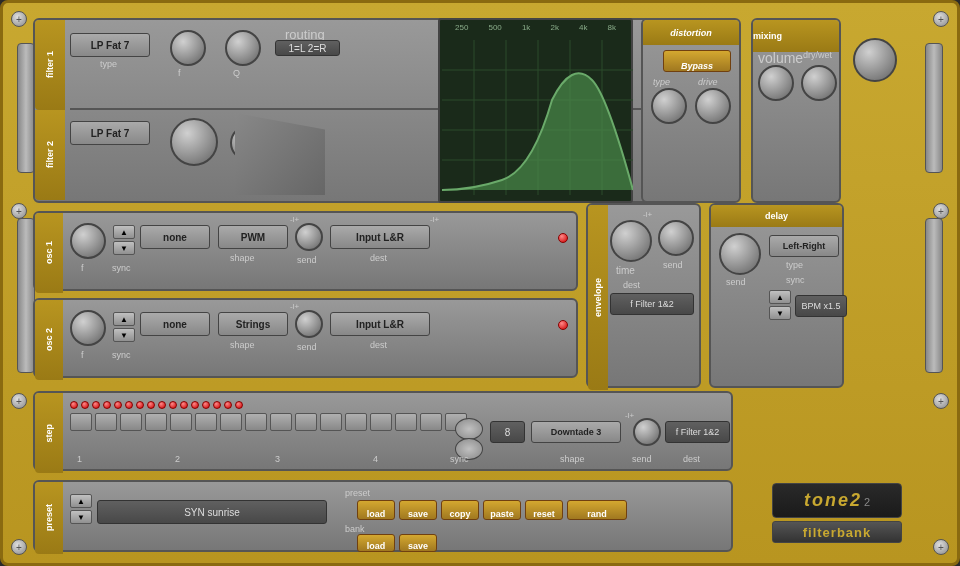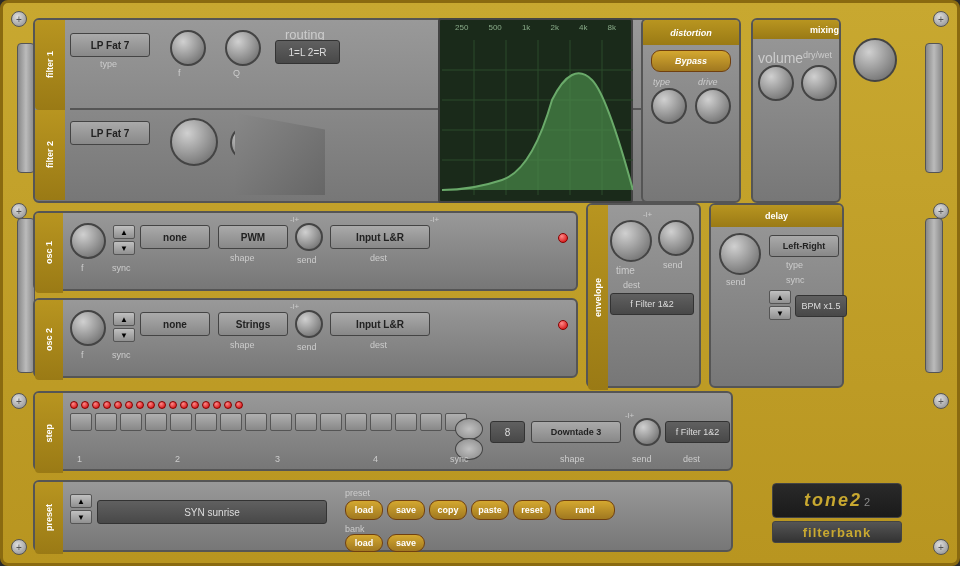--- a/index.html
+++ b/index.html
@@ -36,28 +36,29 @@
       left: 50%;
       transform: translate(-50%, -50%);
       font-size: 10px;
       color: #555;
     }
 
     
     .btn {
       background: linear-gradient(180deg, #c0c0c0, #909090);
       border: 1px solid #555;
-      border-radius: 9px;
+      border-radius: 3px;
       font-size: 10px;
       color: #222;
       cursor: pointer;
       display: flex;
-      align-items: center;
+      align-items: flex-end;
       justify-content: center;
       font-weight: bold;
+      margin-left: 12px;
     }
 
     .btn-gold {
       background: linear-gradient(180deg, #d4a830, #a07820);
       border: 1px solid #704010;
       color: #fff;
       font-size: 9px;
     }
 
     
@@ -145,21 +146,21 @@
       </div>
       <span style="position:absolute;left:30px;top:34px;font-size:9px;color:#ccc;">type</span>
 
       <div style="position:absolute;left:100px;top:5px;width:36px;height:36px;background:radial-gradient(circle at 35% 30%,#d0d0d0,#606060);border-radius:50%;border:2px solid #444;"></div>
       <span style="position:absolute;left:108px;top:43px;font-size:9px;color:#ccc;">f</span>
 
       <div style="position:absolute;left:155px;top:5px;width:36px;height:36px;background:radial-gradient(circle at 35% 30%,#d0d0d0,#606060);border-radius:50%;border:2px solid #444;"></div>
       <span style="position:absolute;left:163px;top:43px;font-size:9px;color:#ccc;">Q</span>
 
       <span style="position:absolute;left:215px;top:2px;font-size:13px;color:#ccc;">routing</span>
-      <div style="position:absolute;left:205px;top:15px;width:65px;height:24px;" class="display-box">
+      <div style="position:absolute;left:205px;top:15px;width:65px;height:16px;" class="display-box">
         <span>1=L 2=R</span>
       </div>
     </div>
 
     <div style="position:absolute;left:35px;top:93px;right:5px;height:82px;">
 
       <div style="position:absolute;left:0;top:8px;width:80px;height:24px;" class="dropdown">
         <span>LP Fat 7</span>
       </div>
 
@@ -212,21 +213,21 @@
     <span style="position:absolute;top:57px;left:10px;font-size:9px;color:#ccc;">type</span>
 
     <span style="position:absolute;top:57px;left:55px;font-size:9px;color:#ccc;">drive</span>
 
     <div style="position:absolute;top:68px;left:8px;width:36px;height:36px;background:radial-gradient(circle at 35% 30%,#d0d0d0,#606060);border-radius:50%;border:2px solid #444;"></div>
 
     <div style="position:absolute;top:68px;left:52px;width:36px;height:36px;background:radial-gradient(circle at 35% 30%,#d0d0d0,#606060);border-radius:50%;border:2px solid #444;"></div>
   </div>
 
   <div style="position:absolute;top:15px;left:748px;width:90px;height:185px;background:linear-gradient(180deg,#999,#777);border-radius:6px;border:2px solid #555;">
-    <div style="position:absolute;top:0;left:0;right:0;height:19px;background:linear-gradient(180deg,#b89520,#9a7a15);border-radius:4px 4px 0 0;display:flex;align-items:center;justify-content:flex-end;">
+    <div style="position:absolute;top:0;left:0;right:0;height:32px;background:linear-gradient(180deg,#b89520,#9a7a15);border-radius:4px 4px 0 0;display:flex;align-items:center;justify-content:flex-start;">
       <span style="font-size:9px;font-weight:bold;color:#fff;">mixing</span>
     </div>
 
     <span style="position:absolute;top:30px;left:5px;font-size:14px;color:#ccc;">volume</span>
 
     <span style="position:absolute;top:30px;left:50px;font-size:9px;color:#ccc;">dry/wet</span>
 
     <div style="position:absolute;top:45px;left:5px;width:36px;height:36px;background:radial-gradient(circle at 35% 30%,#d0d0d0,#606060);border-radius:50%;border:2px solid #444;"></div>
 
     <div style="position:absolute;top:45px;left:48px;width:36px;height:36px;background:radial-gradient(circle at 35% 30%,#d0d0d0,#606060);border-radius:50%;border:2px solid #444;"></div>

